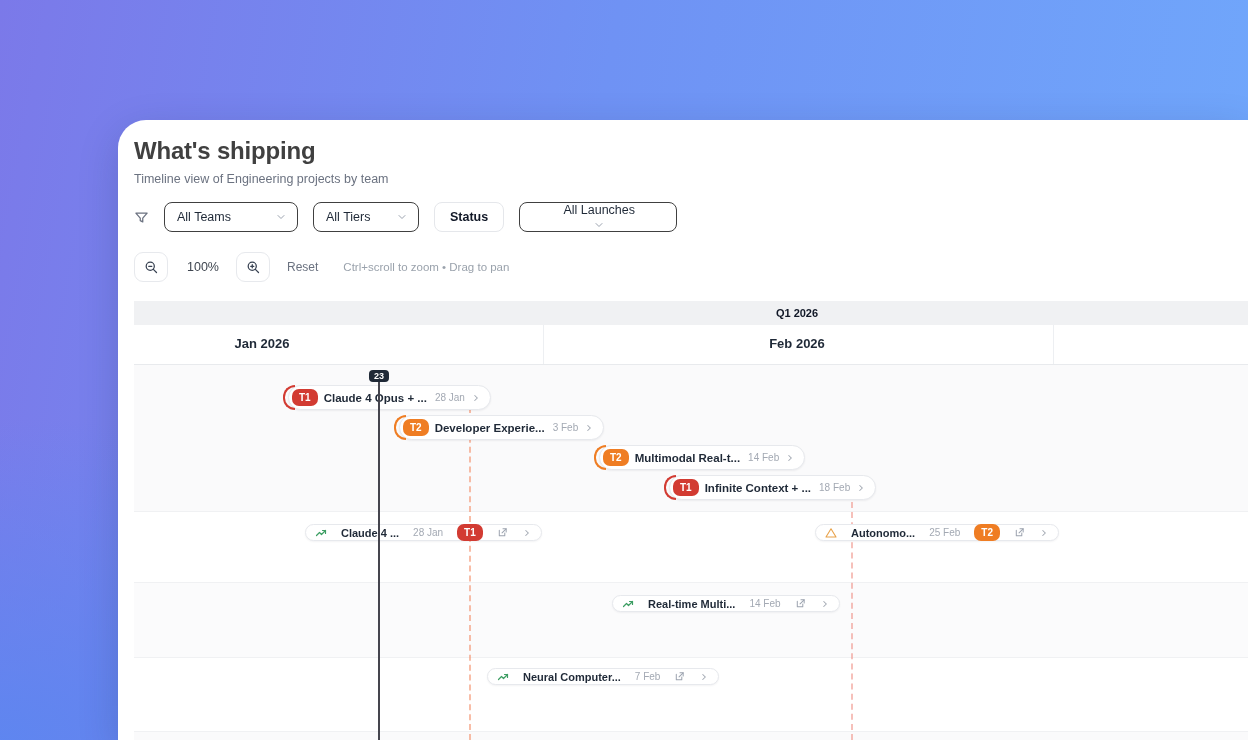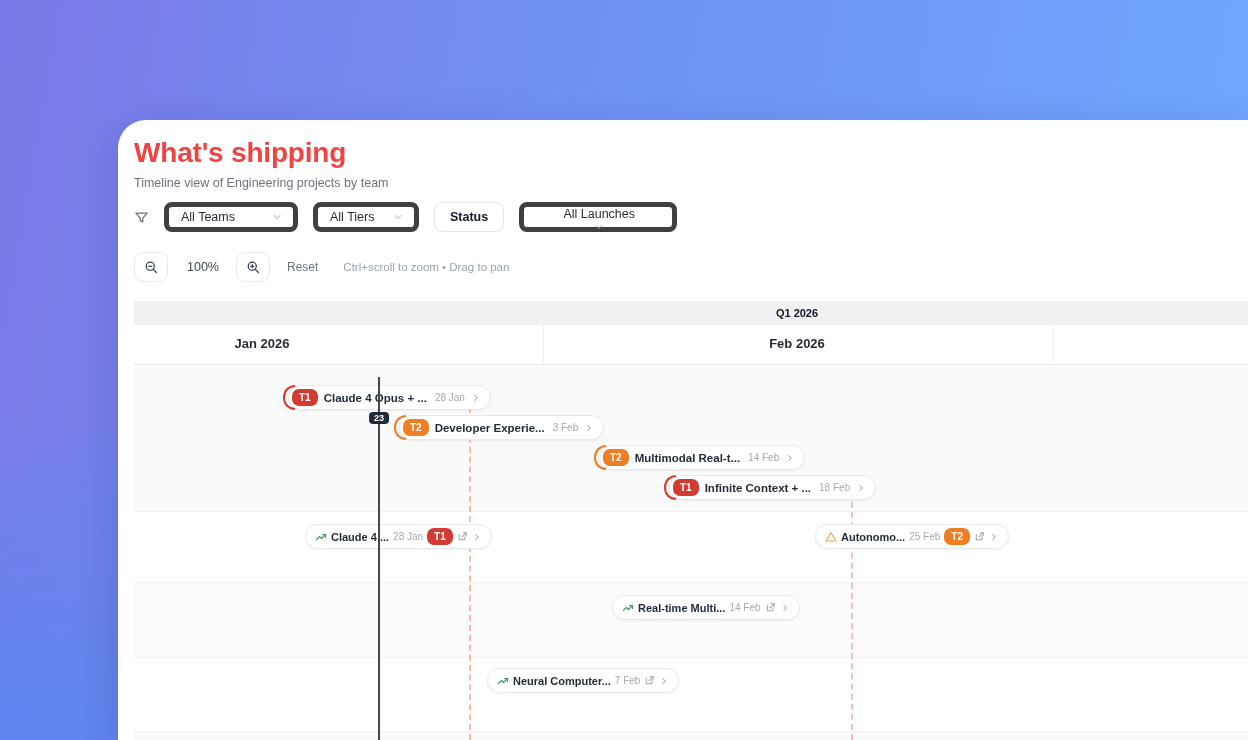--- a/index.html
+++ b/index.html
@@ -11,27 +11,27 @@
       linear-gradient(100deg, #7b79e9 0%, #6f92f4 45%, #70a9fc 100%);
     position: relative;
   }
   .card {
     position: absolute; left: 118px; top: 120px; right: 0; bottom: 0;
     background: #fff; border-radius: 28px 0 0 0;
     box-shadow: 0 12px 40px rgba(25,35,80,.20);
   }
   
   .hdr { position: absolute; left: 16px; top: 17px; }
-  .title { font-size: 28px; font-weight: 700; color: #ef4444; letter-spacing: -.2px; }
+  .title { font-size: 24px; font-weight: 700; color: #404040; letter-spacing: -.2px; }
   .subtitle { margin-top: 7px; font-size: 12.5px; color: #6b7280; }
   
   .filters { position: absolute; left: 16px; top: 82px; display: flex; align-items: center; gap: 15px; }
   .filters .icn { display: flex; align-items: center; }
   .selbox {
-    height: 30px; border: 5px solid #404040; border-radius: 8px; background: #fff;
+    height: 30px; border: 1px solid #404040; border-radius: 8px; background: #fff;
     display: flex; align-items: center; justify-content: space-between;
     padding: 0 10px 0 12px; font-size: 12.5px; color: #1f2937; cursor: pointer;
   }
   .selbox.w1 { width: 134px; } .selbox.w2 { width: 106px; } .selbox.w3 { width: 158px; flex-direction: column; }
   .btn-plain {
     height: 30px; border: 1px solid #e5e7eb; border-radius: 8px; background: #fff;
     display: flex; align-items: center; padding: 0 15px; font-size: 12.5px;
     font-weight: 700; color: #111827; cursor: pointer;
   }
   
@@ -51,37 +51,37 @@
   .gridwrap { position: relative; height: 415px; background: #fff; overflow: hidden; }
   .monthrow { position: absolute; left: 0; right: 0; top: 0; height: 40px; border-bottom: 1px solid #e8eaed; }
   .mlabel { position: absolute; top: 11px; transform: translateX(-50%); font-size: 13px; font-weight: 600; color: #1f2937; }
   .vline { position: absolute; top: 0; bottom: 0; width: 1px; background: #edeff2; }
   .chart { position: absolute; left: 0; right: 0; top: 40px; bottom: 0; }
   .track { position: absolute; left: 0; right: 0; border-bottom: 1px solid #f0f1f3; }
   .dashline { position: absolute; bottom: 0; width: 0; border-left: 2px dashed rgba(243,140,105,.55); }
   .todayline { position: absolute; left: 244px; top: 12px; bottom: 0; width: 2px; background: #45454e; z-index: 3; }
   .todaybadge { position: absolute; left: 245px; top: 5px; transform: translateX(-50%);
     background: #1f2937; color: #fff; font-size: 9px; font-weight: 700;
-    padding: 1px 5px; border-radius: 4px; z-index: 4; margin-top: 42px; }
+    padding: 1px 5px; border-radius: 4px; z-index: 4; }
   
   .bar {
     position: absolute; z-index: 2; height: 25px; display: flex; align-items: center; gap: 6px;
     background: #fff; border: 1px solid #e7e9ed; border-radius: 13px; padding: 0 9px 0 3px;
     box-shadow: 0 1px 2px rgba(16,24,40,.06); cursor: pointer; white-space: nowrap;
   }
   .bracket { position: absolute; left: -6px; top: -1px; width: 12px; height: 25px;
     border: 2px solid #999; border-right: none; border-radius: 13px 0 0 13px; }
   .bar.t1 .bracket { border-color: #d23b32; } .bar.t2 .bracket { border-color: #ef7d23; }
   .tierbadge { font-size: 10px; font-weight: 800; color: #fff; padding: 3.5px 7px; border-radius: 7px; line-height: 1; }
   .tierbadge.t1 { background: #d23b32; } .tierbadge.t2 { background: #ef7d23; }
   .bartitle { font-size: 11.5px; font-weight: 700; color: #1f2937; }
   .bardate { font-size: 10px; color: #a3a9b3; margin-left: 2px; }
   
   .pill {
-    position: absolute; z-index: 2; height: 25px; display: flex; align-items: center; gap: 4px;
+    position: absolute; z-index: 2; height: 17px; display: flex; align-items: center; gap: 14px;
     background: #fff; border: 1px solid #e7e9ed; border-radius: 13px; padding: 0 9px;
     box-shadow: 0 1px 2px rgba(16,24,40,.05); cursor: pointer; white-space: nowrap;
   }
   .pilltitle { font-size: 11px; font-weight: 700; color: #1f2937; }
   .pilldate { font-size: 10px; color: #a3a9b3; }
   .icn svg { display: block; }
 </style>
 </head>
 <body>
 

